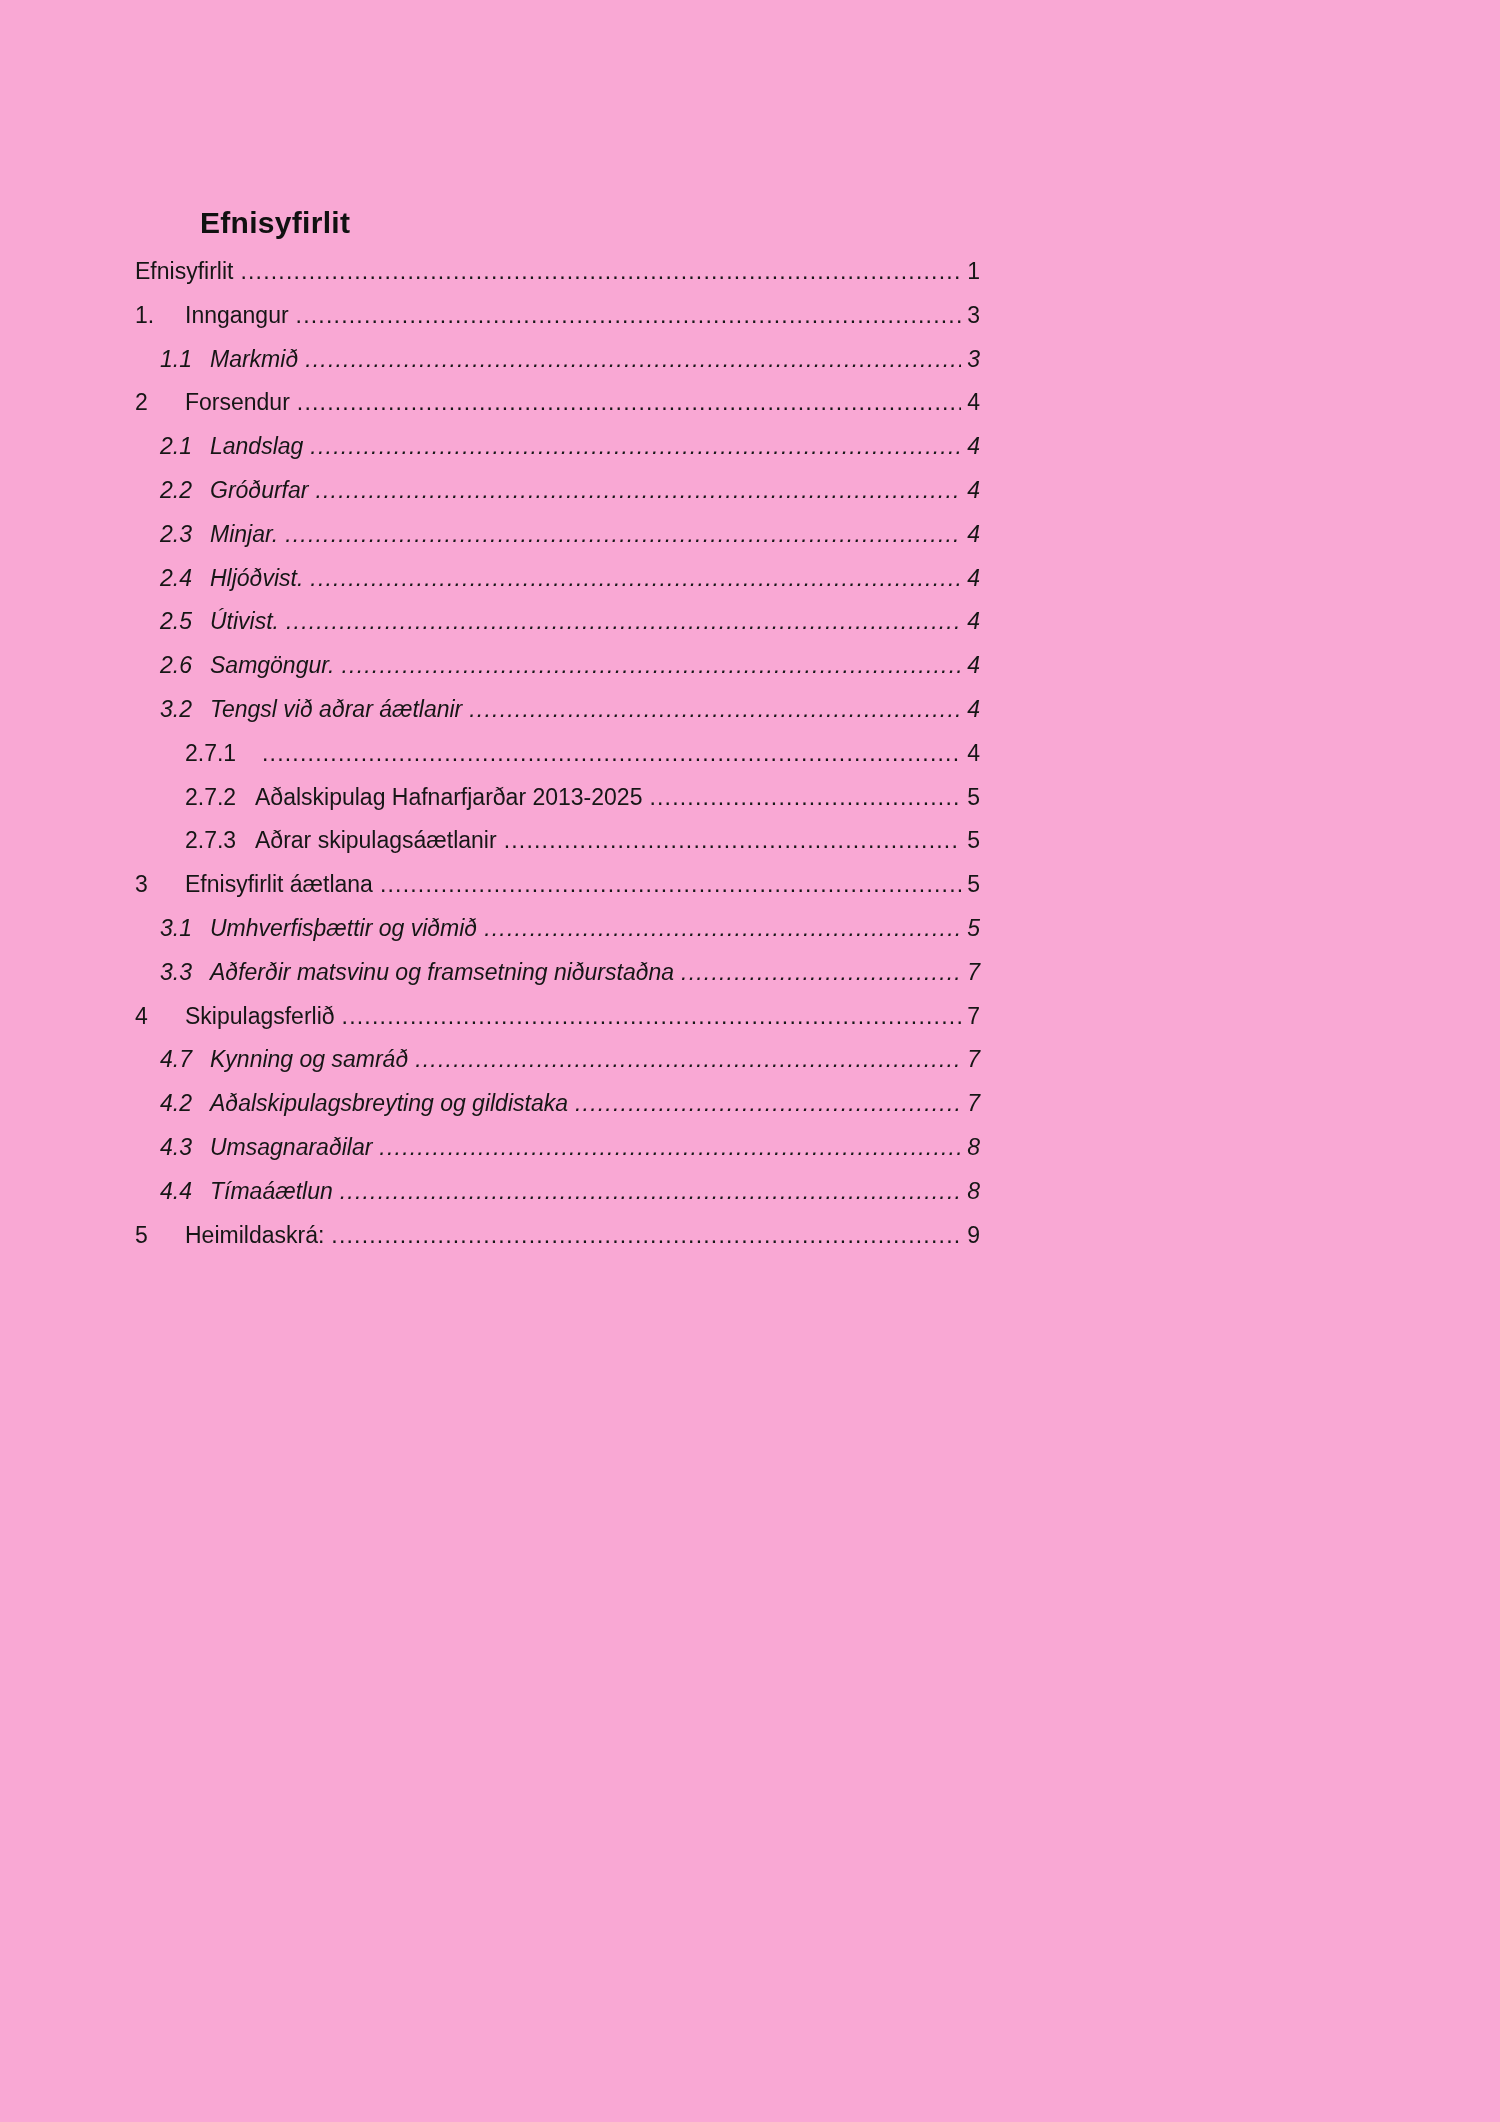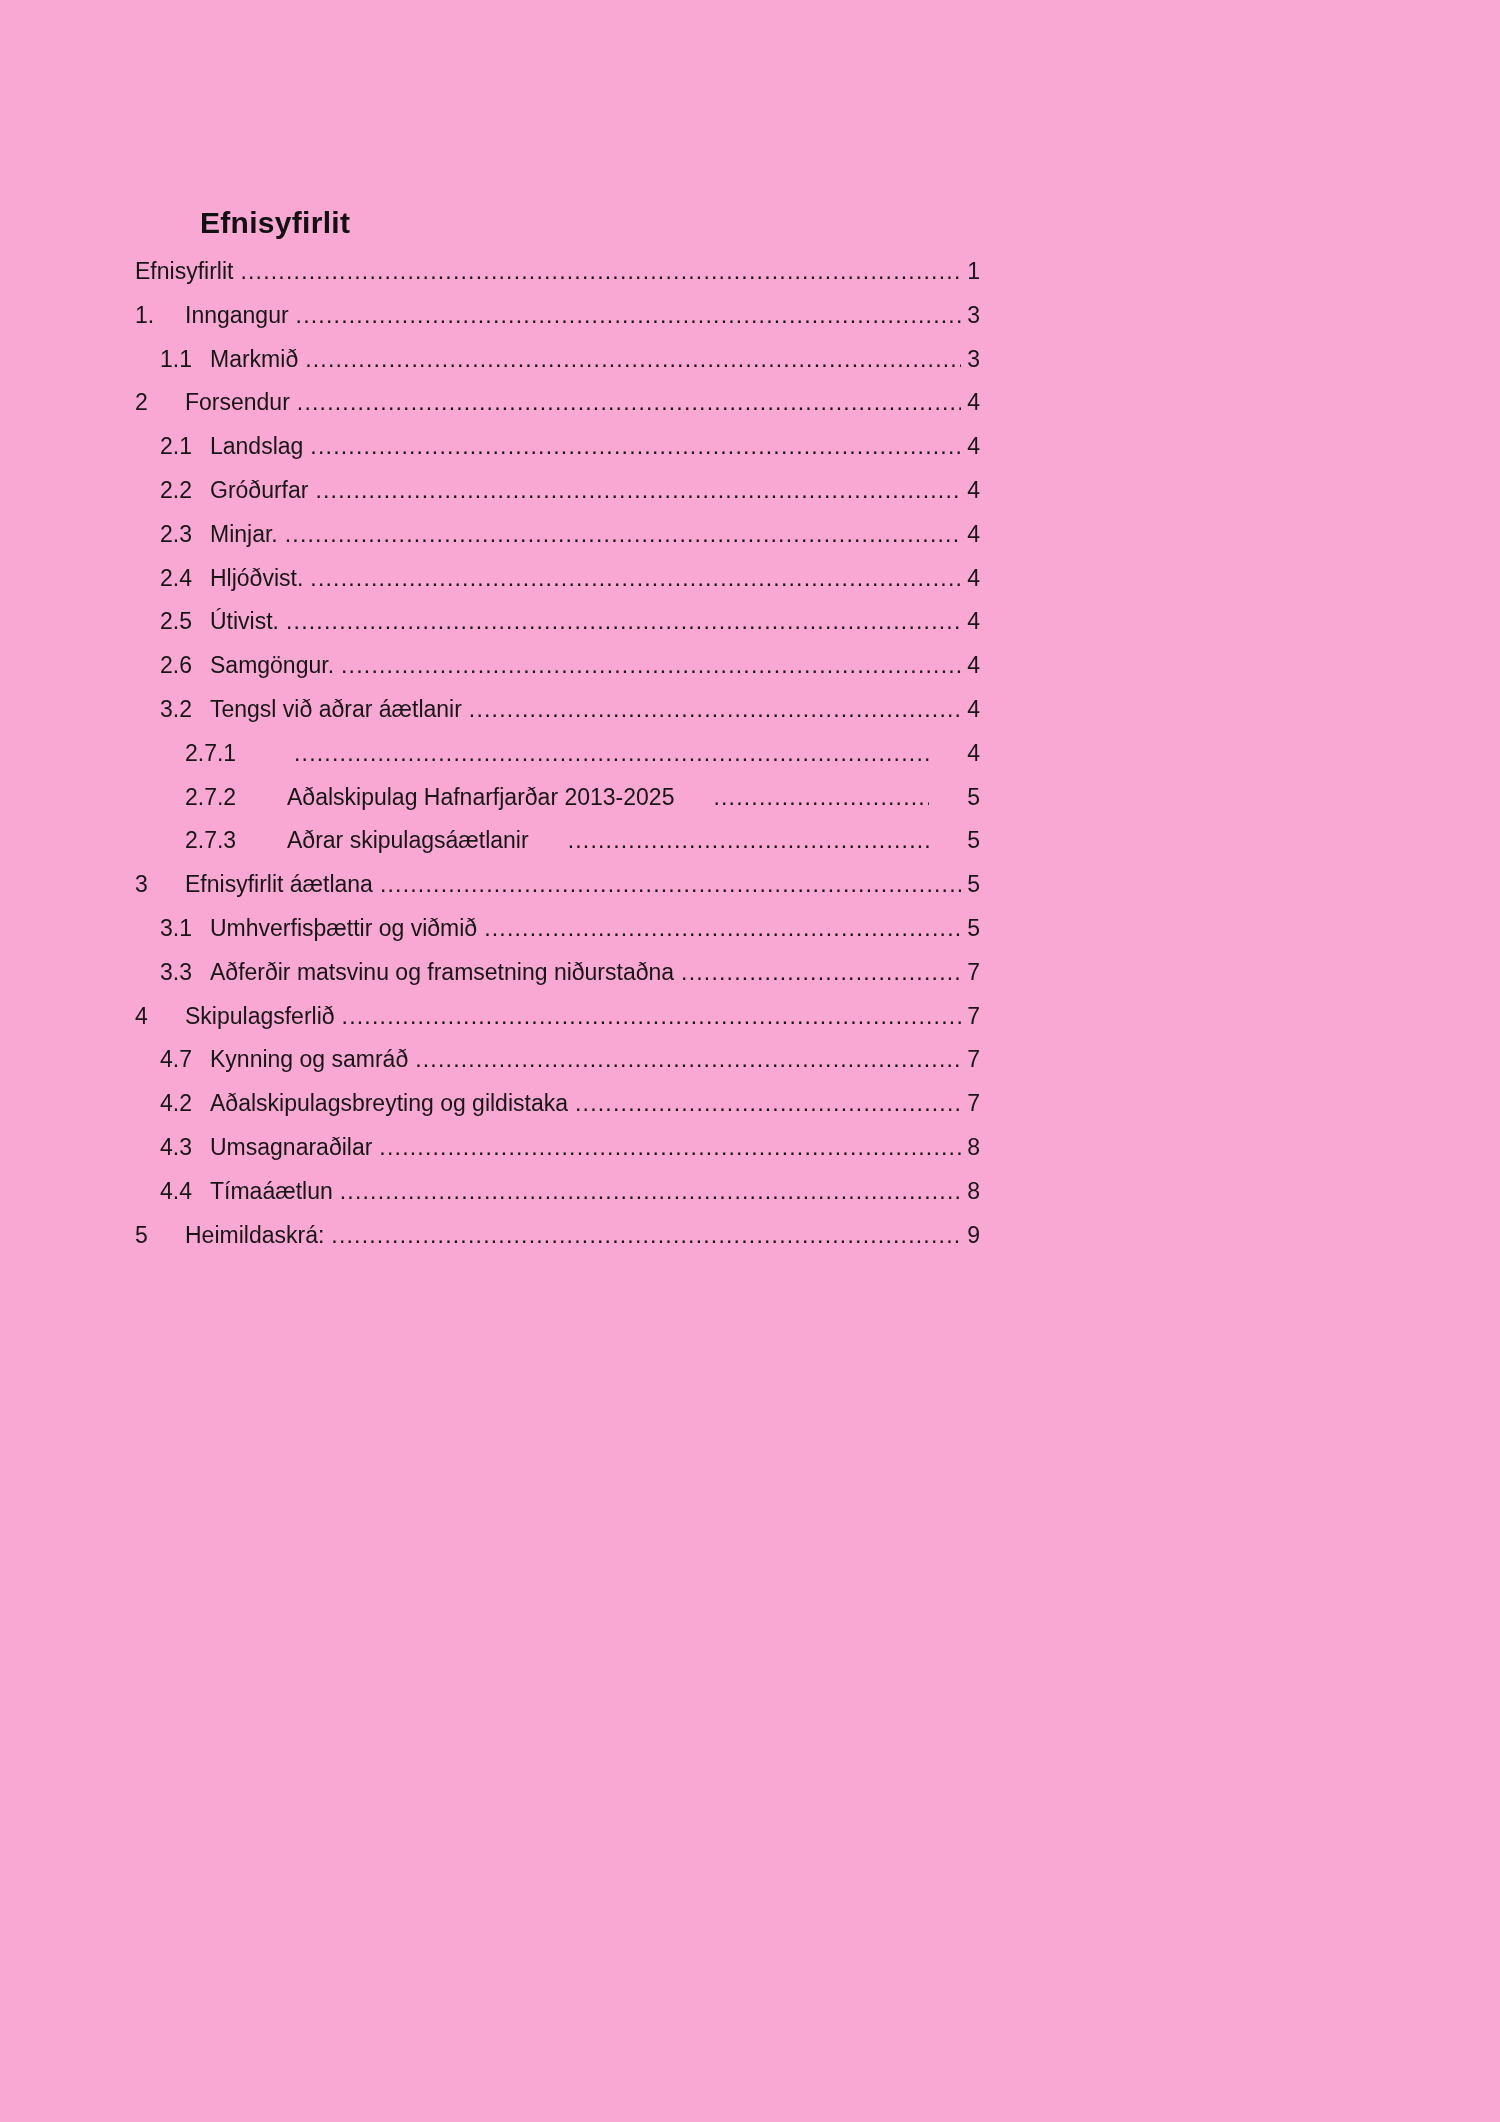--- a/index.html
+++ b/index.html
@@ -29,23 +29,23 @@
   }
   .toc-list { width: 100%; }
   .toc-row {
     display: flex;
     align-items: baseline;
     height: 43.8px;
     font-size: 23px;
     white-space: nowrap;
   }
   .toc-num { flex: none; width: 50px; }
-  .level-2 { padding-left: 25px; }
+  .level-2 { padding-left: 25px; font-style: italic; }
   .level-2 .toc-num { width: 50px; }
-  .level-3 { padding-left: 50px; gap: 32px; }
+  .level-3 { padding-left: 50px; }
   .level-3 .toc-num { width: 70px; }
   .toc-label { flex: none; }
   .toc-leader {
     flex: 1 1 auto;
     overflow: hidden;
     white-space: nowrap;
     margin: 0 5px 0 7px;
     letter-spacing: 1.2px;
     color: #161616;
   }

